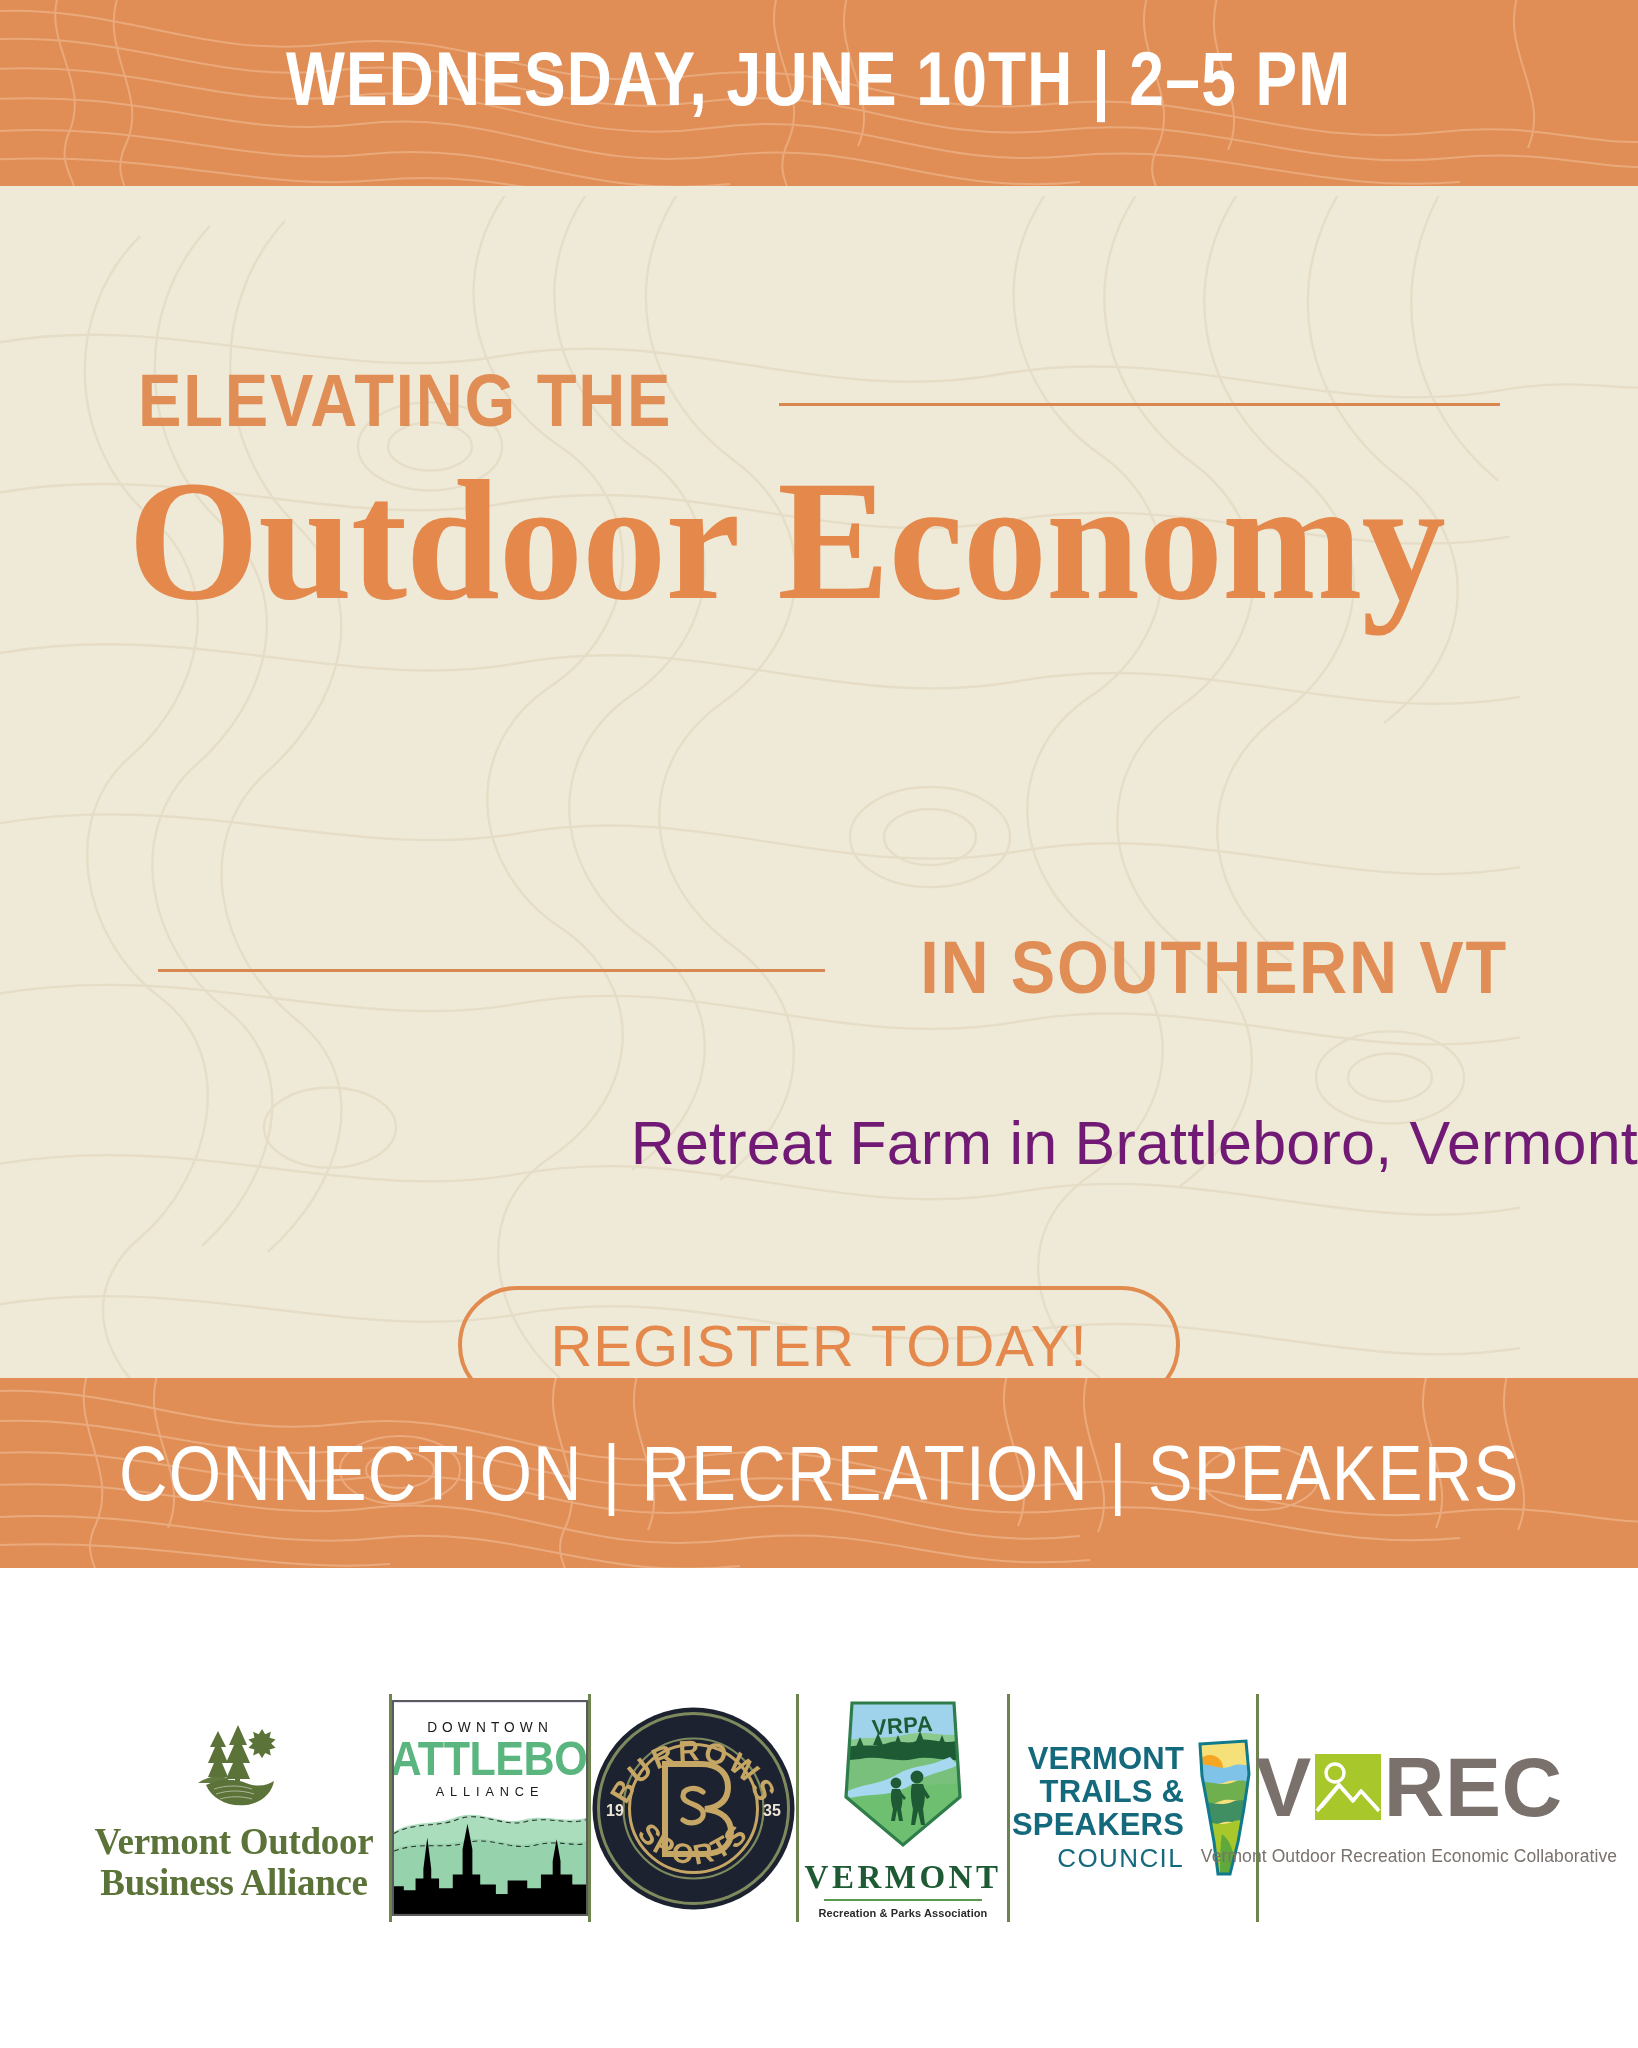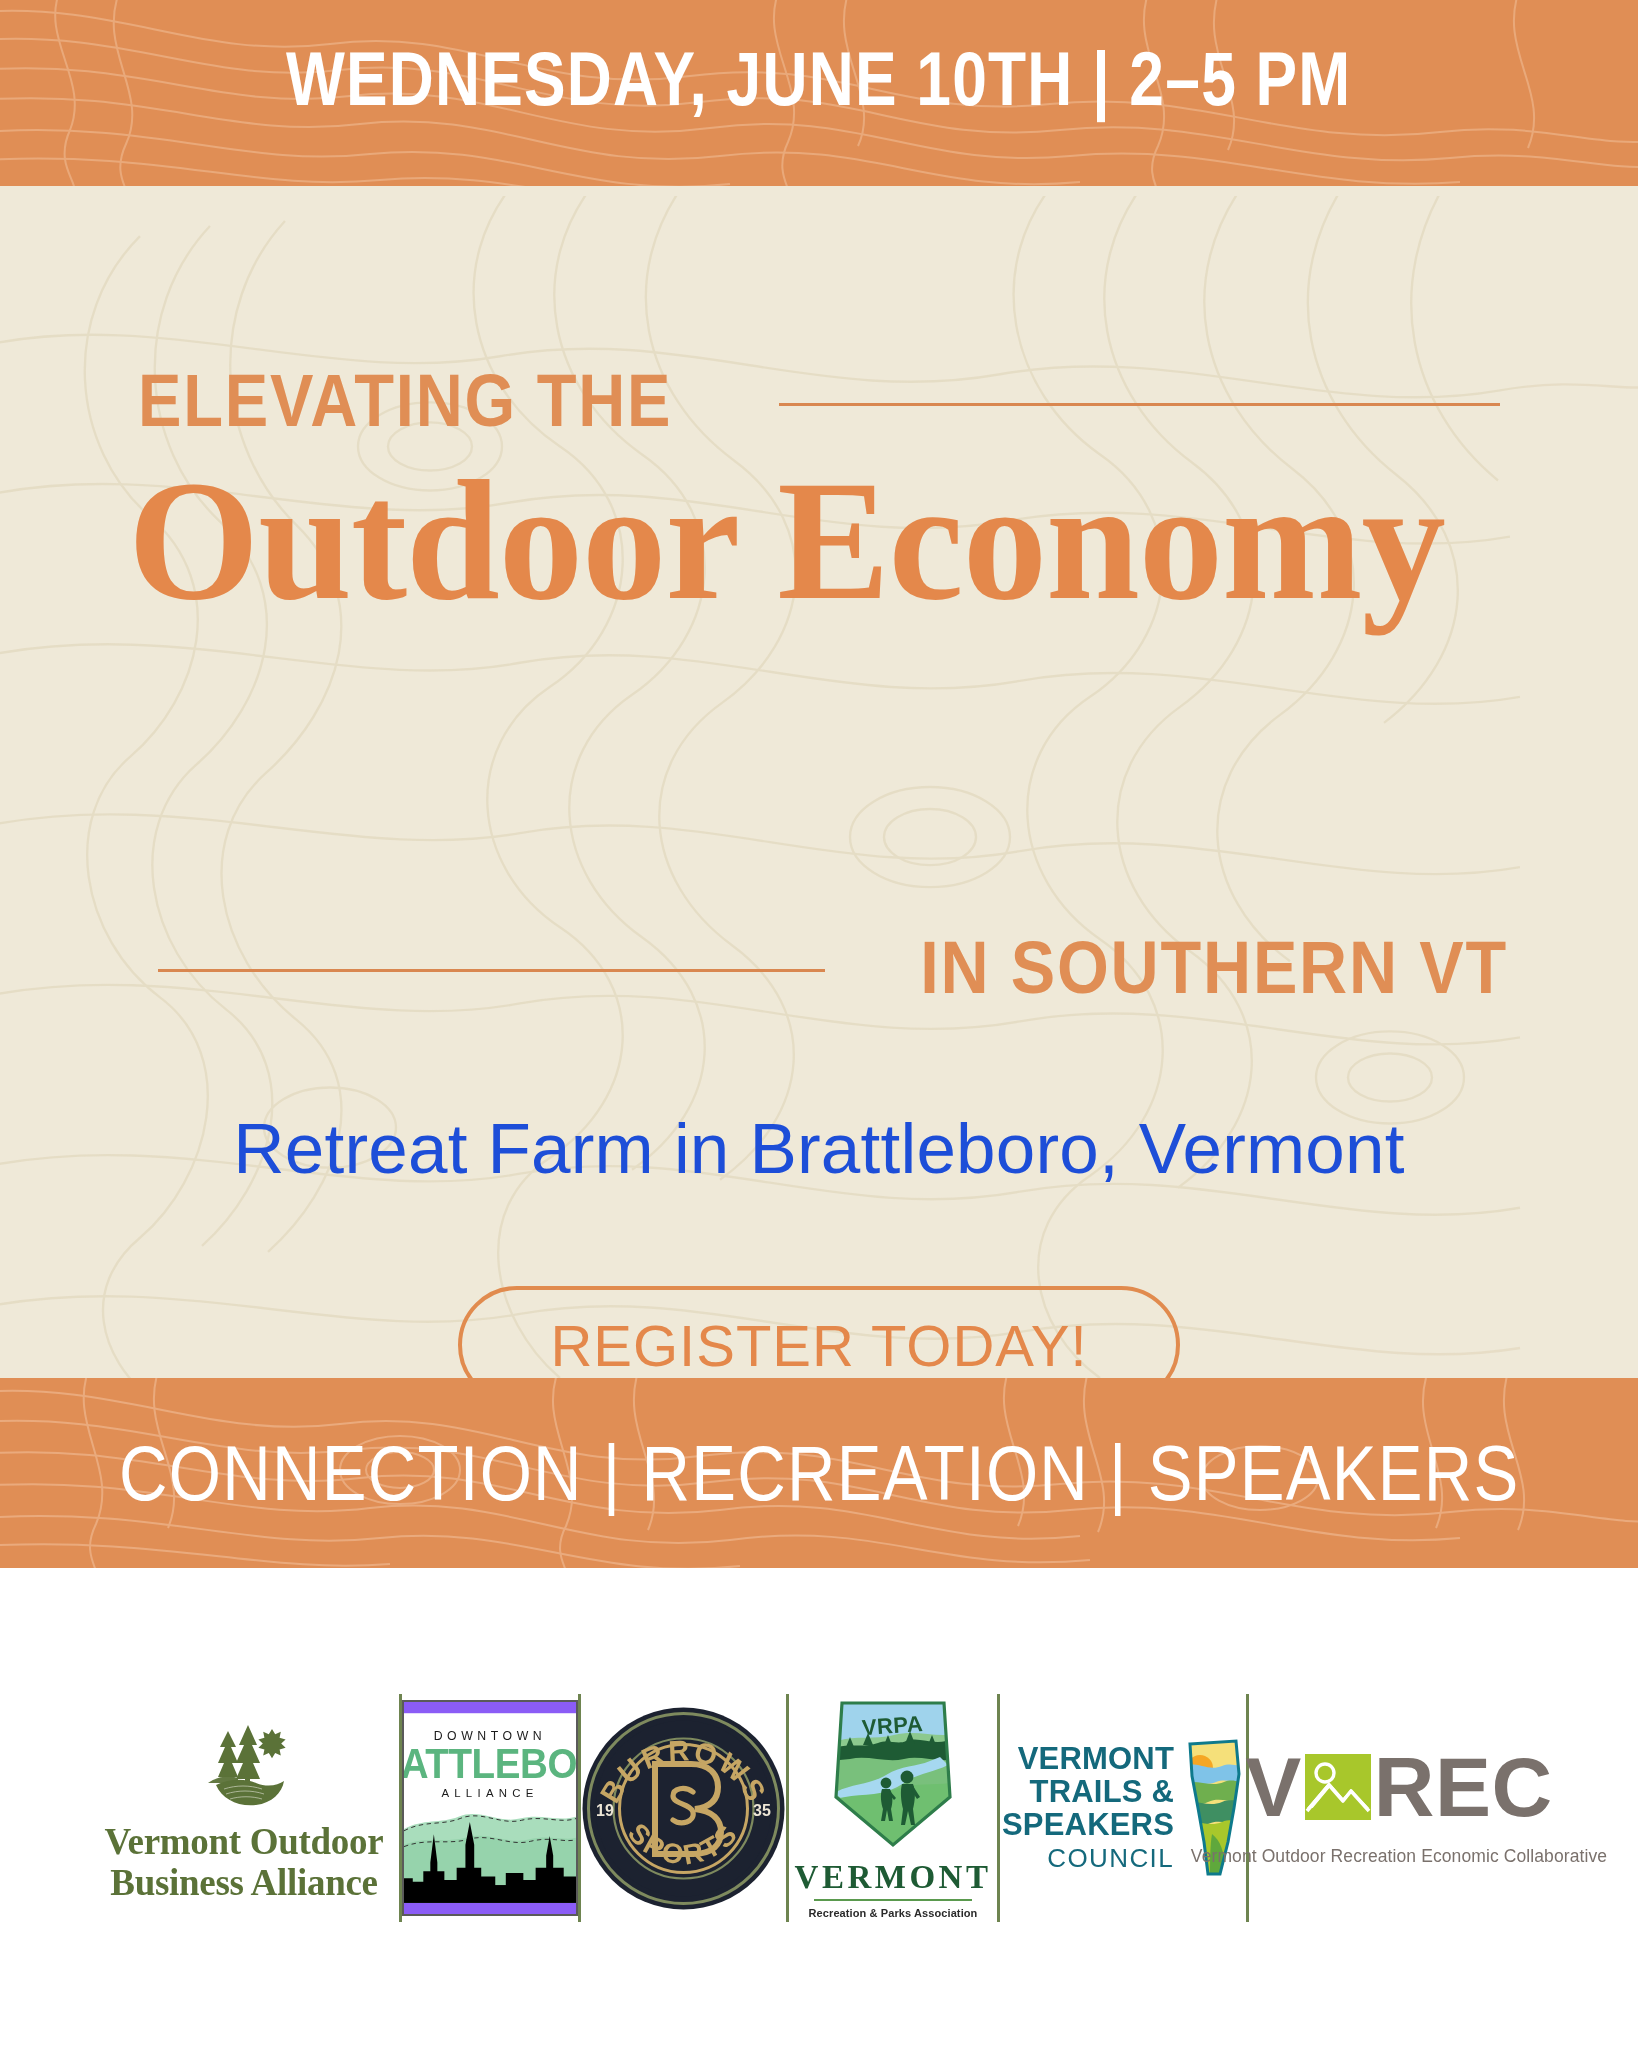--- a/index.html
+++ b/index.html
@@ -154,25 +154,25 @@
     white-space: nowrap;
     line-height: 1;
   }
 
   
   .venue {
     position: absolute;
     top: 912px;
     left: 0;
     width: 100%;
-    text-align: center;
-    color: #1d4ed8;
+    text-align: right;
+    color: #701a75;
     font-family: "Liberation Sans", sans-serif;
     font-weight: 400;
-    font-size: 71px;
+    font-size: 61px;
     letter-spacing: 0.2px;
     white-space: nowrap;
   }
 
   
   .cta-wrap {
     position: absolute;
     top: 1090px;
     left: 0;
     width: 100%;
@@ -265,21 +265,21 @@
     font-family: "Liberation Serif", serif;
     font-weight: 700;
     font-size: 37px;
     line-height: 1.12;
     letter-spacing: -0.3px;
     white-space: nowrap;
   }
 
   
   .dba {
-    width: 176px;
+    width: 196px;
     height: 216px;
     border: 2px solid #5a5a5a;
     background: #8b5cf6;
     overflow: hidden;
     position: relative;
   }
   .dba svg { display: block; width: 100%; height: 100%; }
 
   
   .burrows { width: 205px; height: 205px; }

